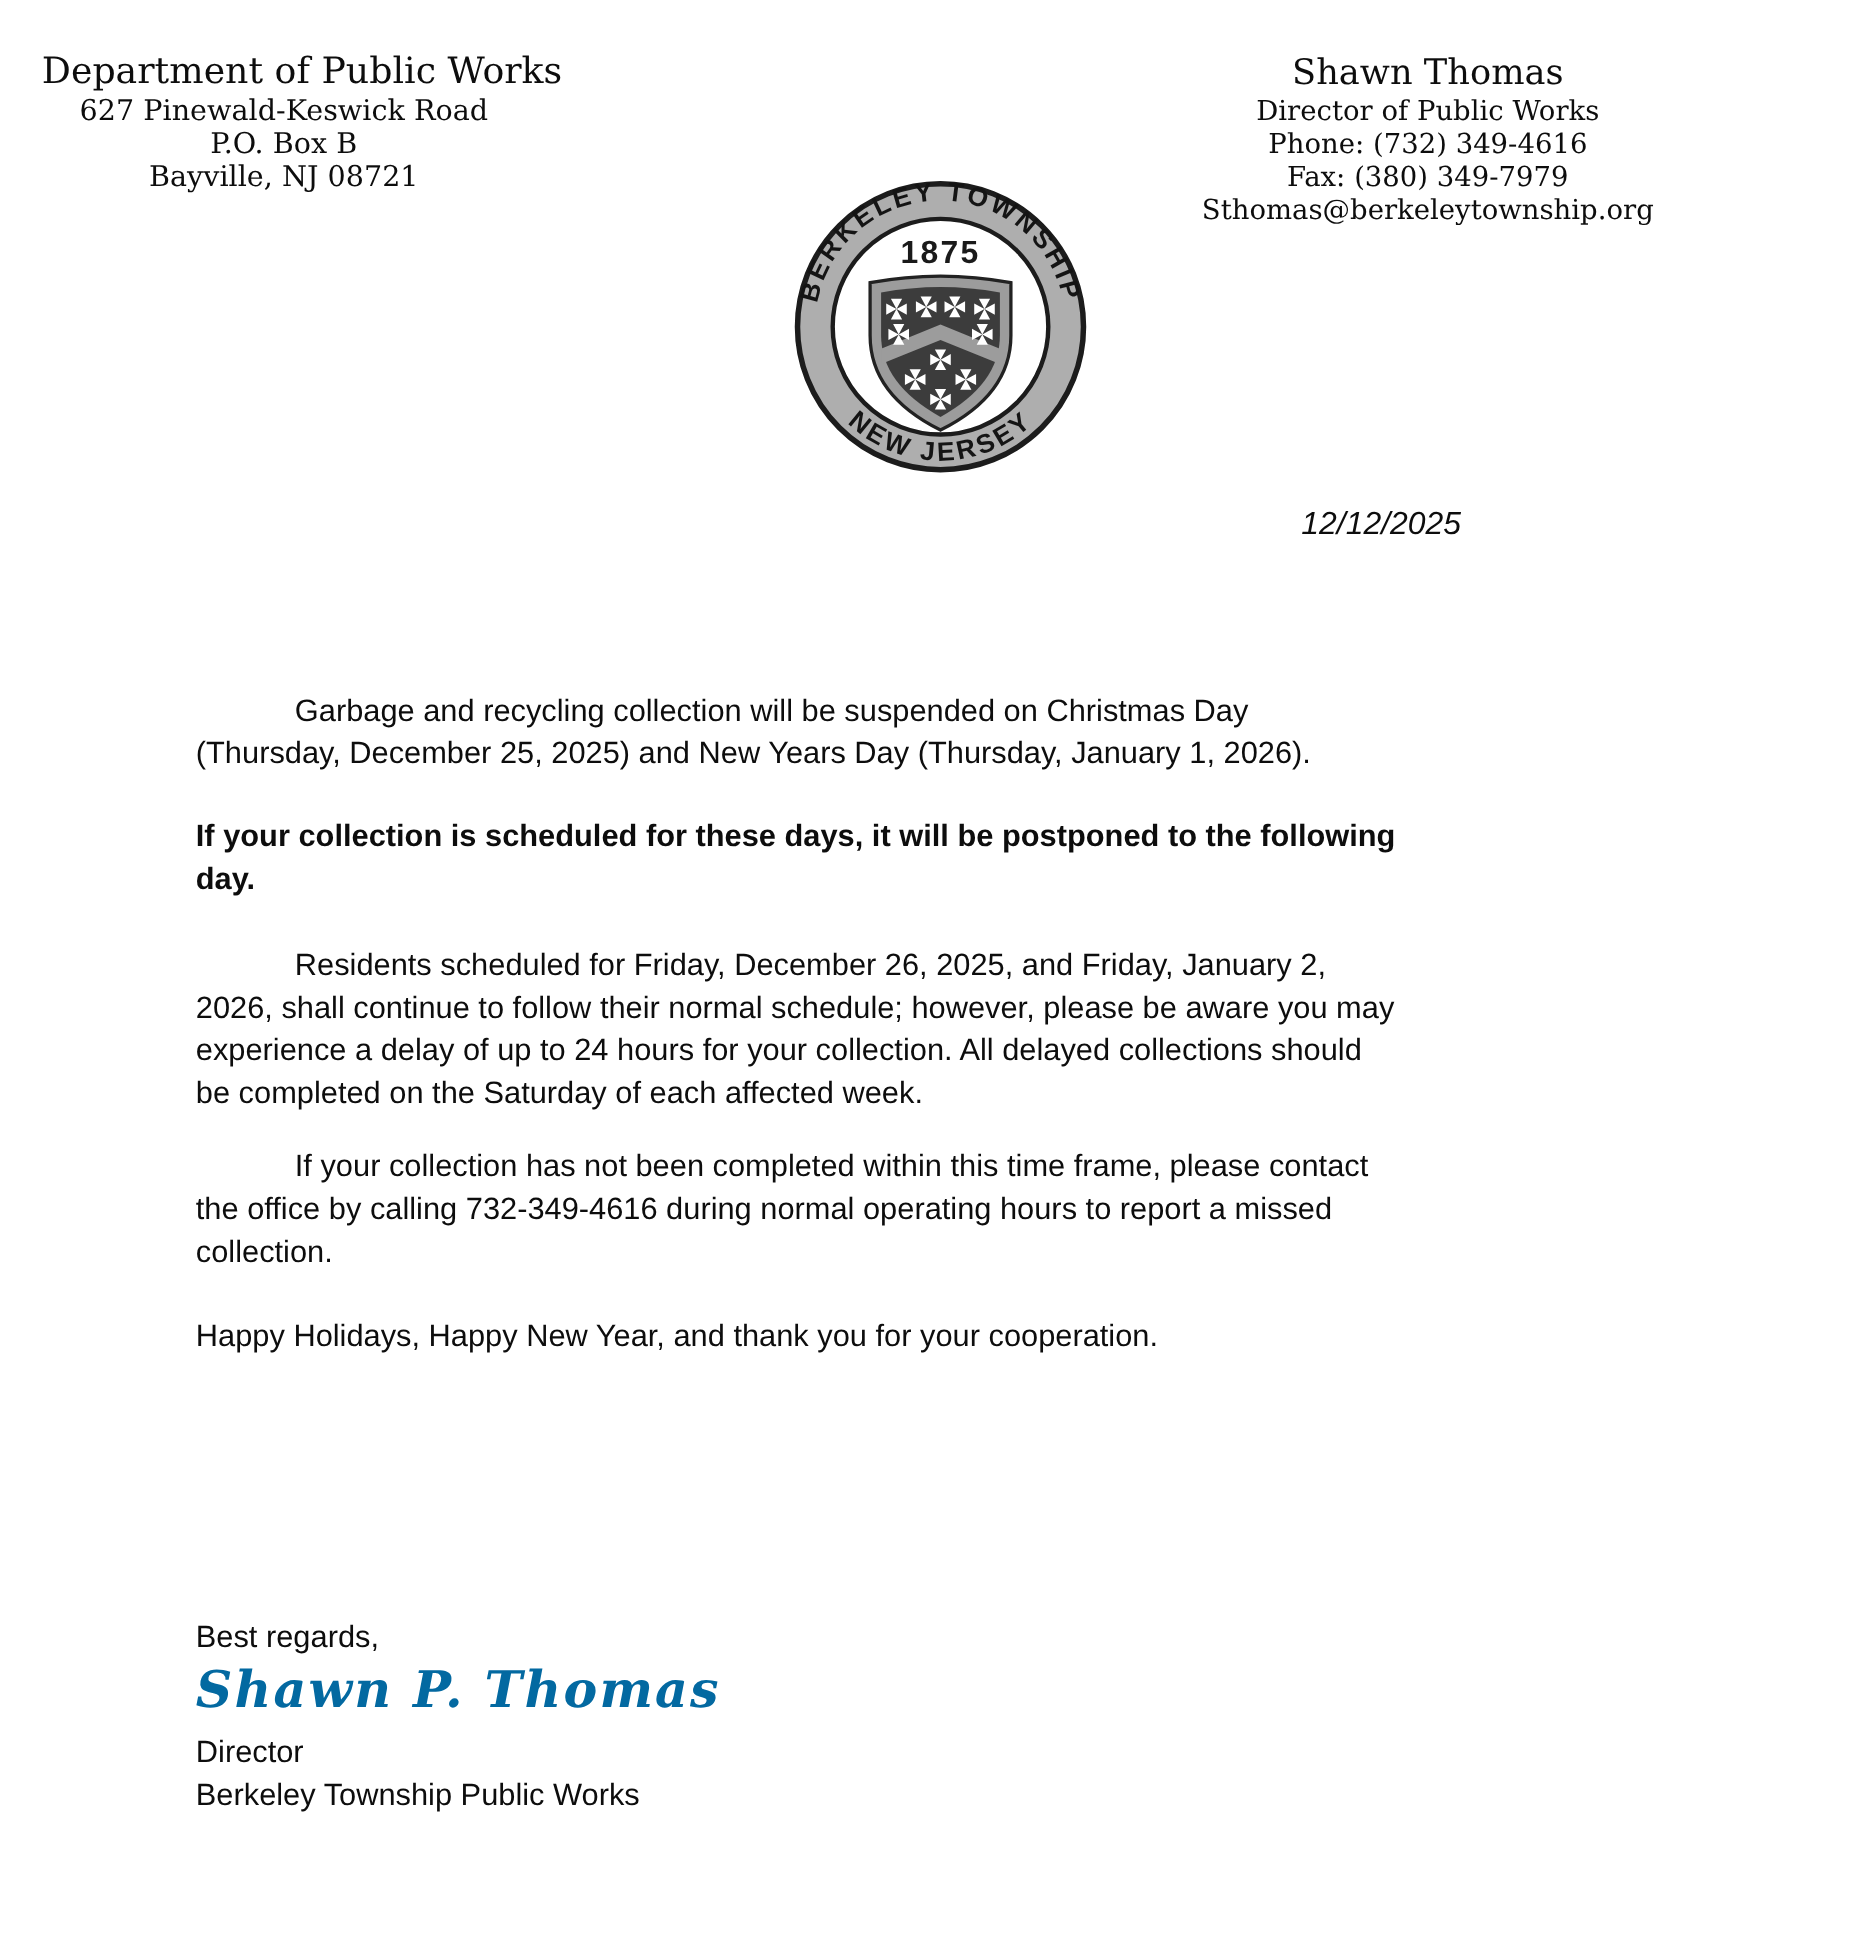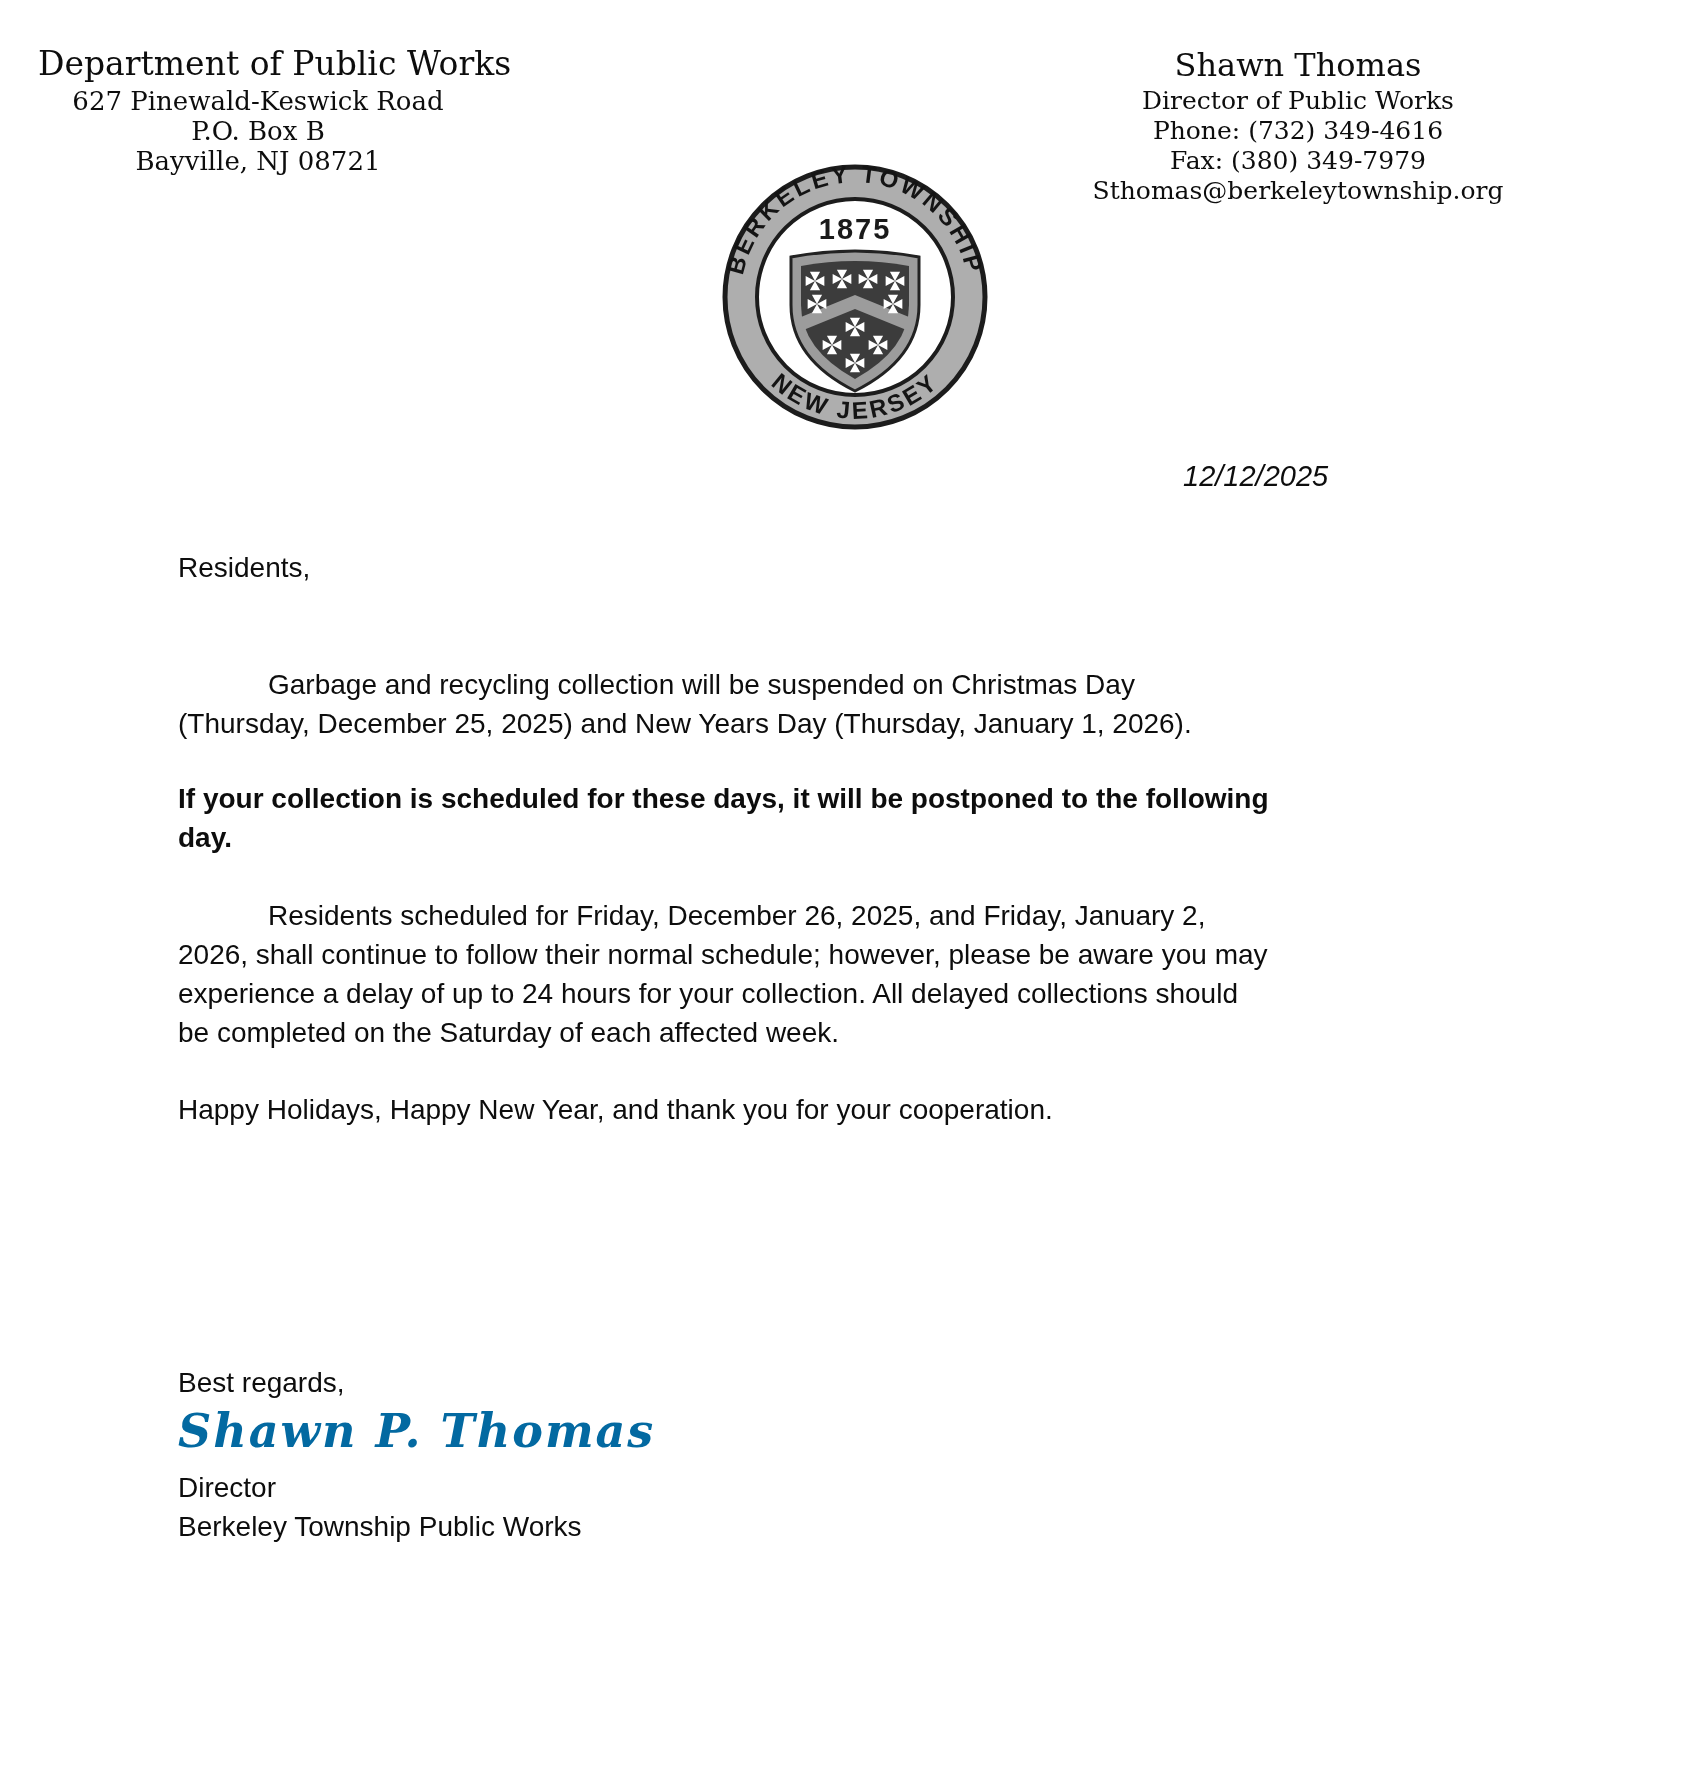--- a/index.html
+++ b/index.html
@@ -145,29 +145,31 @@
         <use href="#cpx" transform="translate(-23,48) scale(0.85)" fill="#ffffff" data-name="cross-icon"></use>
         <use href="#cpx" transform="translate(23,48) scale(0.85)" fill="#ffffff" data-name="cross-icon"></use>
         <use href="#cpx" transform="translate(0,66) scale(0.85)" fill="#ffffff" data-name="cross-icon"></use>
       </g>
     </svg>
   </div>
 
   <div class="date-line" data-name="letter-date">12/12/2025</div>
 
   <div class="letter-body" data-name="letter-body">
-    <p data-name="salutation">Residents,</p>
     <p class="indent" data-name="paragraph-1">Garbage and recycling collection will be suspended on Christmas Day
 (Thursday, December 25, 2025) and New Years Day (Thursday, January 1, 2026).</p>
     <p class="bold" data-name="paragraph-2-bold">If your collection is scheduled for these days, it will be postponed to the following
 day.</p>
     <p class="indent" data-name="paragraph-3">Residents scheduled for Friday, December 26, 2025, and Friday, January 2,
 2026, shall continue to follow their normal schedule; however, please be aware you may
 experience a delay of up to 24 hours for your collection. All delayed collections should
 be completed on the Saturday of each affected week.</p>
+    <p class="indent" data-name="paragraph-4">If your collection has not been completed within this time frame, please contact
+the office by calling 732-349-4616 during normal operating hours to report a missed
+collection.</p>
     <p data-name="paragraph-5">Happy Holidays, Happy New Year, and thank you for your cooperation.</p>
 
     <div class="closing" data-name="closing-block">
       <div class="regards" data-name="closing-regards">Best regards,</div>
       <div class="script-signature" data-name="handwritten-signature">Shawn P. Thomas</div>
       <div class="sig-title" data-name="signature-title">Director</div>
       <div class="sig-org" data-name="signature-organization">Berkeley Township Public Works</div>
     </div>
   </div>
 

